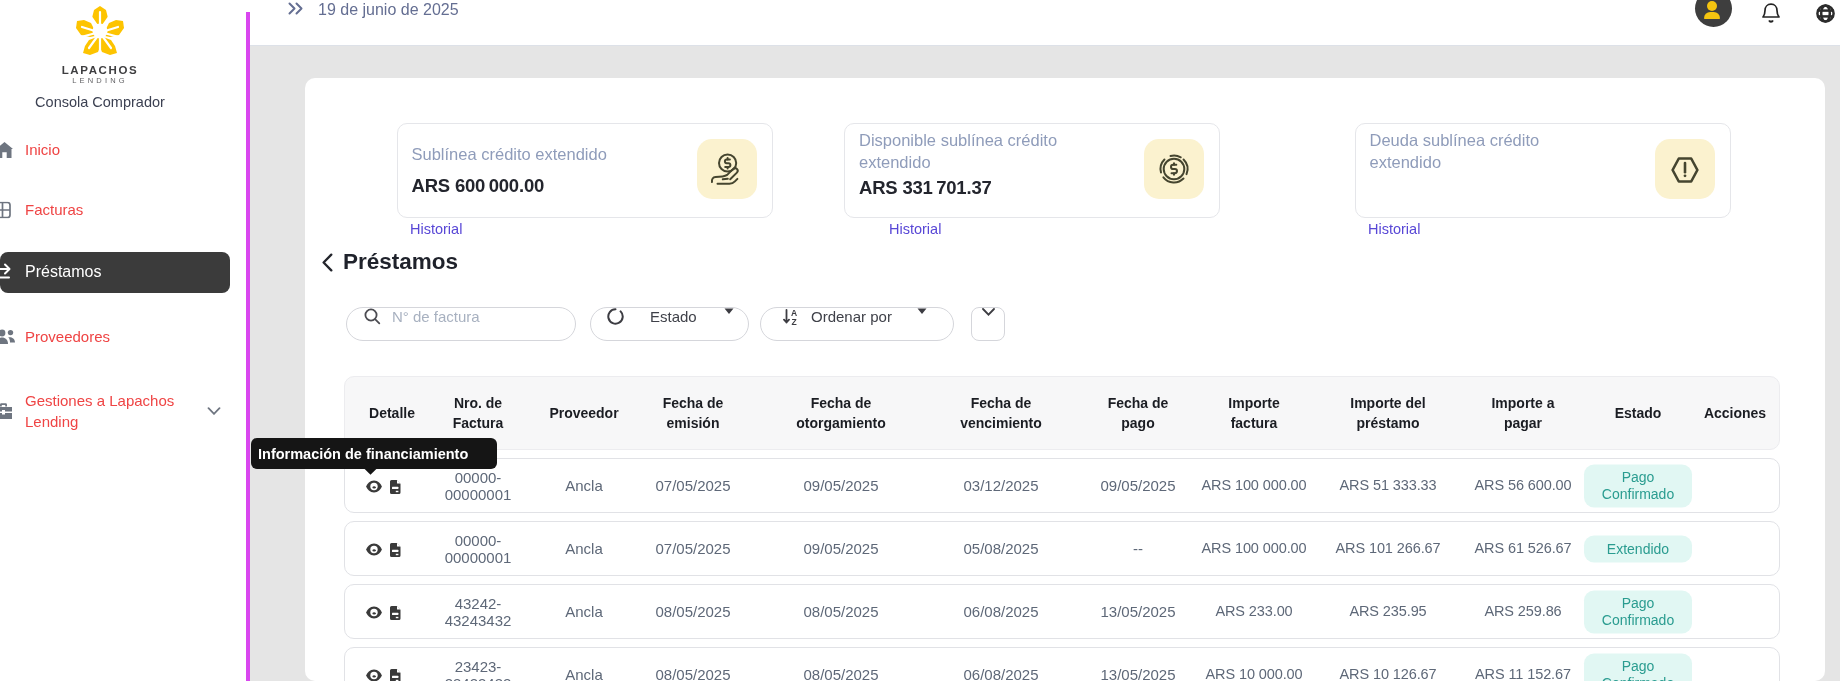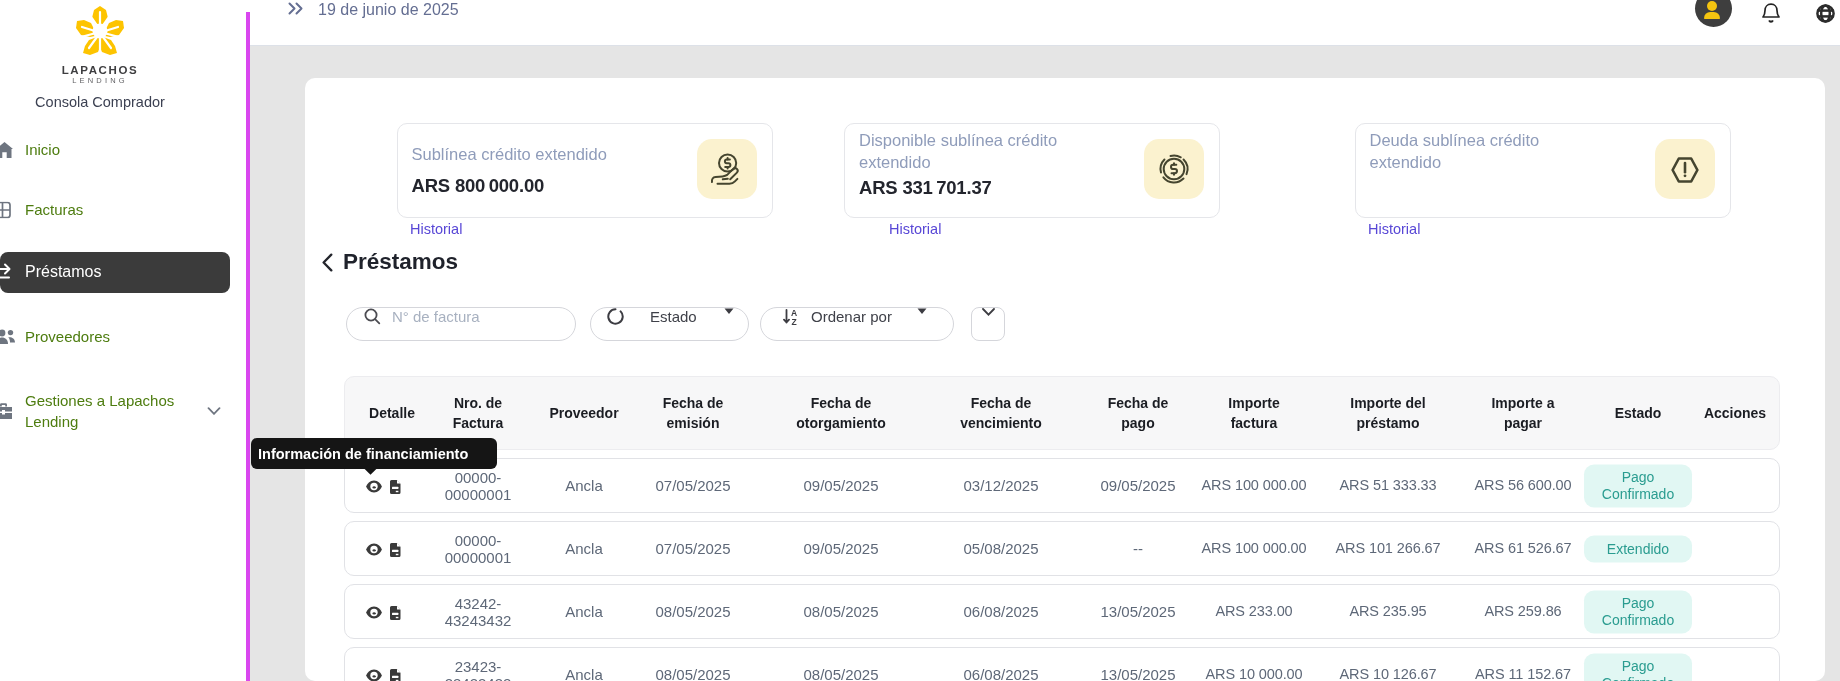--- a/index.html
+++ b/index.html
@@ -3,21 +3,21 @@
 <meta charset="utf-8">
 <title>Consola Comprador</title>
 <style>
   * { margin:0; padding:0; box-sizing:border-box; }
   html,body { width:1840px; height:681px; overflow:hidden; }
   body { font-family:"Liberation Sans", sans-serif; background:#fff; position:relative; }
   .abs { position:absolute; }
 
   
   #sidebar { position:absolute; left:0; top:12px; width:250px; height:681px; background:#fff; border-right:4px solid #d946ef; z-index:5; }
-  .navitem { position:absolute; left:0; width:201px; color:#4d7c0f; font-size:15px; }
+  .navitem { position:absolute; left:0; width:201px; color:#ef4444; font-size:15px; }
   .navtext { position:absolute; left:25px; top:50%; transform:translateY(-50%); line-height:20.5px; }
   .navicon { position:absolute; left:-5px; top:50%; transform:translateY(-50%); }
   .navchev { position:absolute; left:207px; top:50%; transform:translateY(-50%); }
   #sel { position:absolute; left:0; top:239.5px; width:230px; height:41px; background:#3b3b3b; border-radius:8px; }
   #sel .navtext { color:#fff; }
 
   
   #header { position:absolute; left:249px; top:0; width:1591px; height:46px; background:#fff; border-bottom:1px solid #dde1e8; z-index:4; }
 
   
@@ -58,21 +58,21 @@
 </style>
 </head>
 <body>
 
 <div id="main">
   <div id="panel"></div>
 
   <div class="card" style="left:147.5px;">
     <div class="card-inner pt1">
       <div class="card-title">Sublínea crédito extendido</div>
-      <div class="card-amt">ARS 800 000.00</div>
+      <div class="card-amt">ARS 600 000.00</div>
     </div>
     <div class="card-ico">
       <svg width="34" height="34" viewBox="0 0 34 34">
           <g fill="none" stroke="#45452f" stroke-width="2" stroke-linecap="round" stroke-linejoin="round">
             <circle cx="17.6" cy="11" r="8.6"></circle>
             <path d="M19.9 7.4 h-3.1 a1.9 1.9 0 0 0 0 3.8 h1.7 a1.9 1.9 0 0 1 0 3.8 h-3.3"></path>
             <path d="M17.6 5.9 v1.5 M17.6 15 v1.6"></path>
             <path d="M2 30 C1.5 27 3 25.3 5.6 25 L12.5 24.4 C14.5 24.2 15.9 23.8 17.2 22.9 L23.2 16.9 C24.2 15.9 25.9 15.9 26.9 16.9 C27.9 18 27.9 19.6 26.9 20.6 L20.2 27.2"></path>
             <path d="M7.5 31.7 H19.4 C21.7 31.7 23.5 30.9 24.9 29.4 L27.4 26.9"></path>
             <path d="M12.8 27.3 L17.8 26.8"></path>

